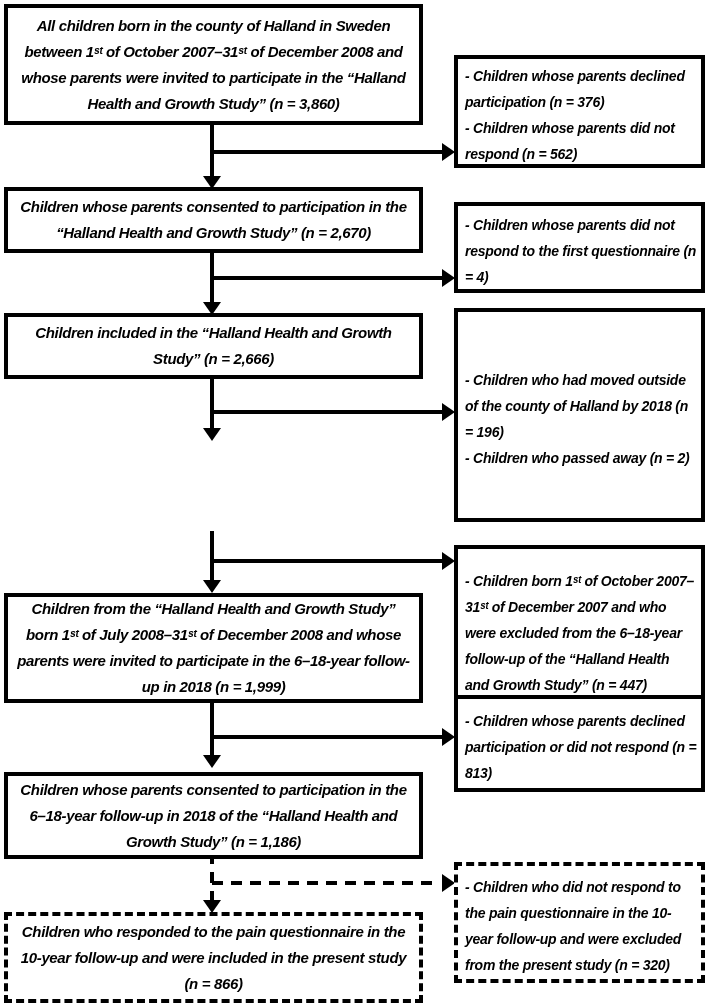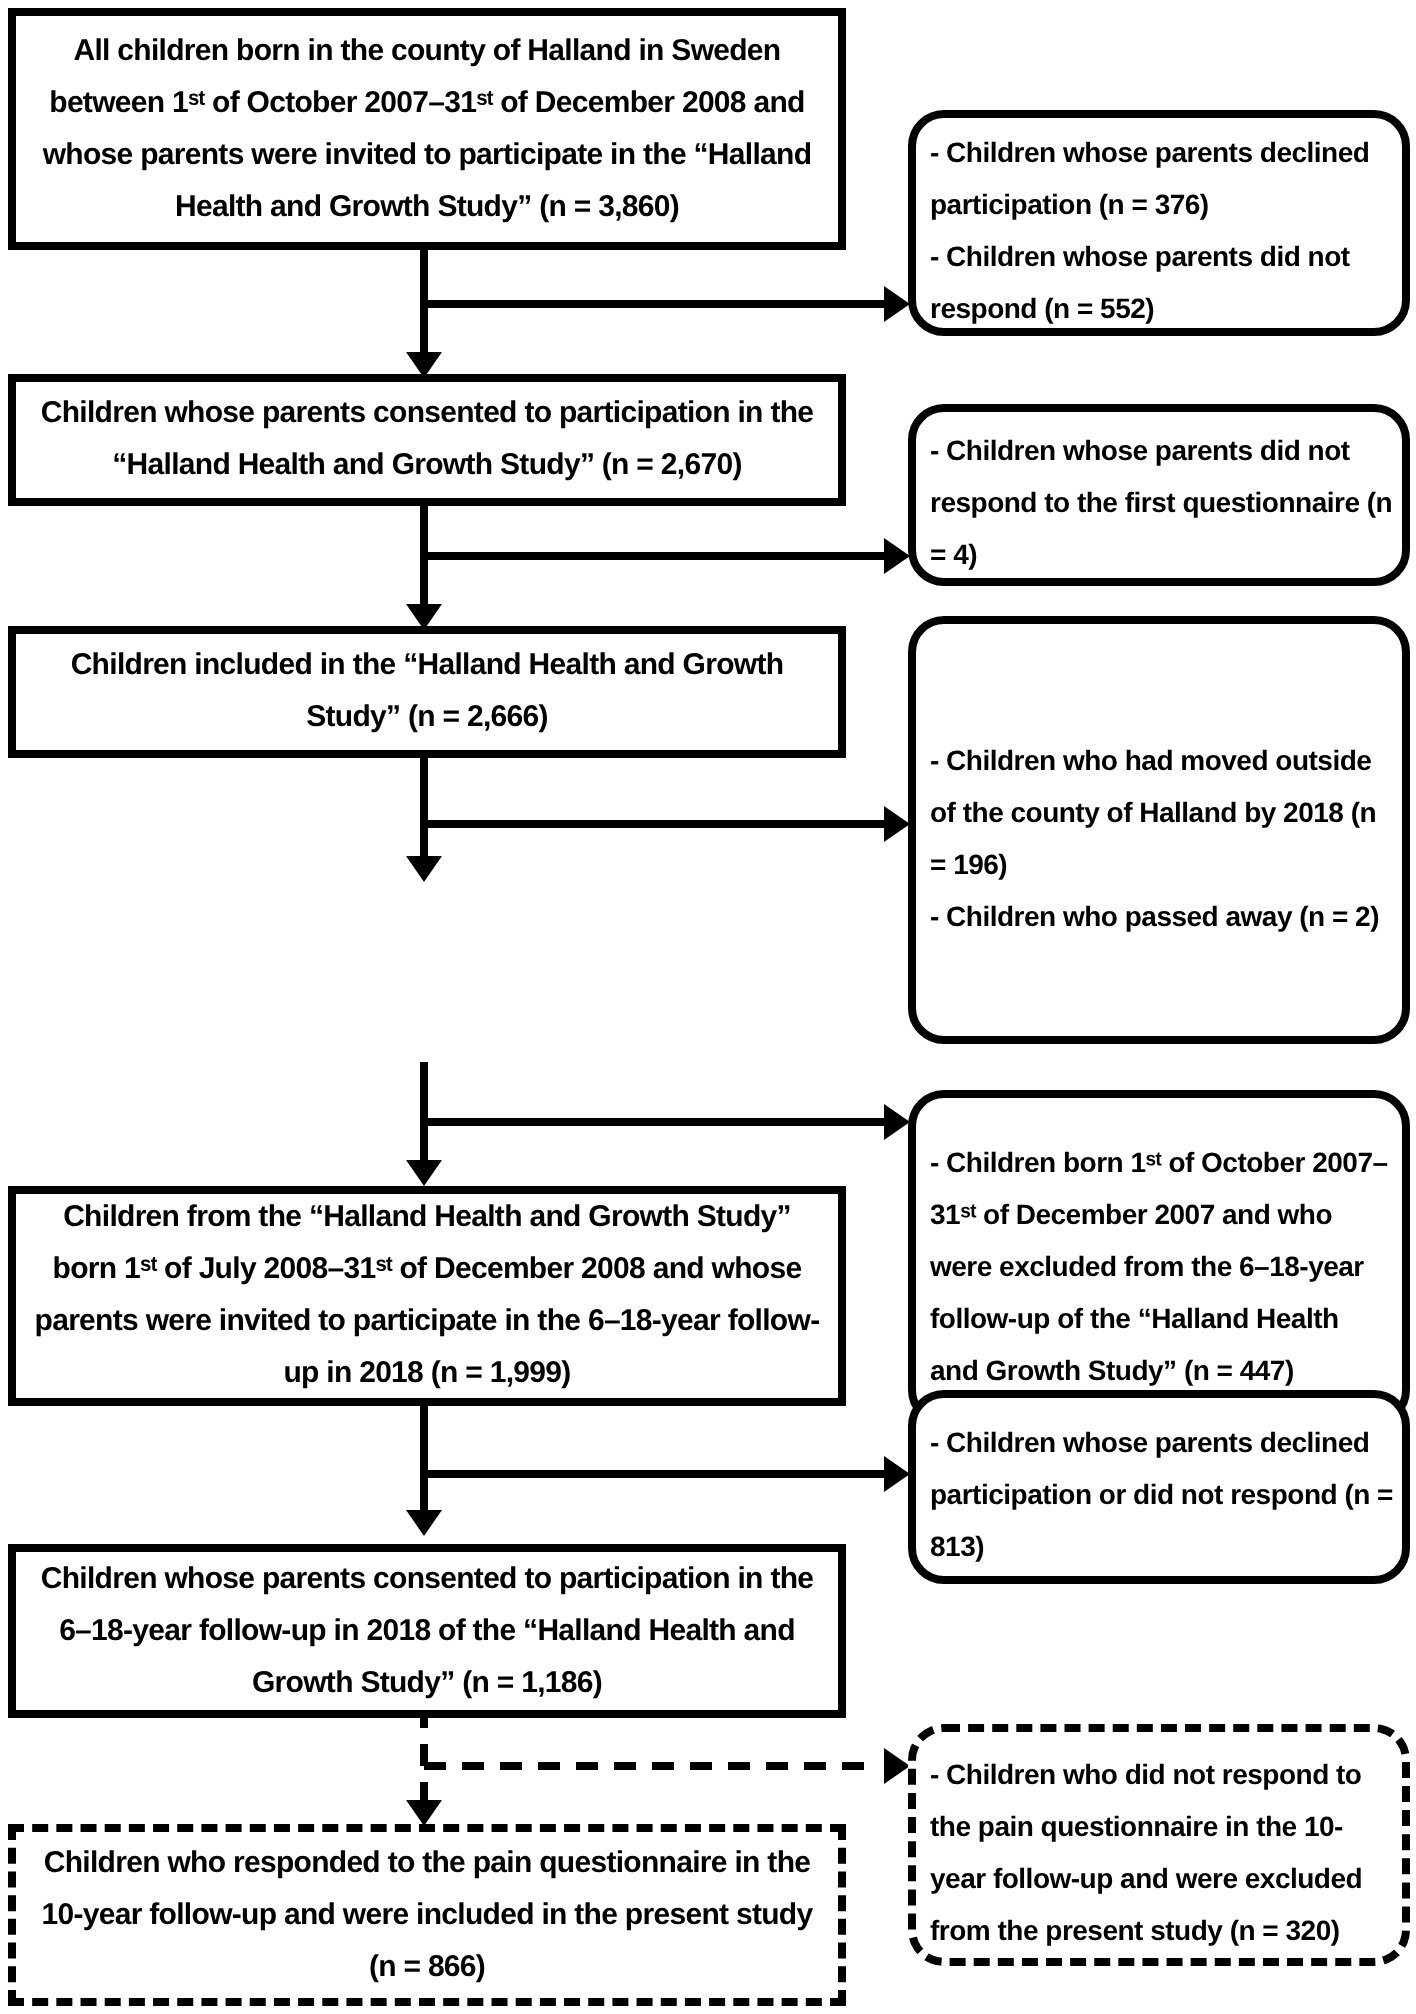--- a/index.html
+++ b/index.html
@@ -9,20 +9,21 @@
   }
   #canvas {
     position: relative;
     width: 708px;
     height: 1007px;
     background: #ffffff;
     font-family: "Liberation Sans", "DejaVu Sans", sans-serif;
     font-weight: 700;
     color: #000000;
     overflow: hidden;
+    font-style: italic;
   }
   #connectors {
     position: absolute;
     top: 0;
     left: 0;
     z-index: 1;
   }
   .ln  { stroke: #000000; stroke-width: 4; fill: none; }
   .ln-dashed { stroke: #000000; stroke-width: 4; fill: none; stroke-dasharray: 11 8; }
   .ah  { fill: #000000; stroke: none; }
@@ -49,21 +50,20 @@
     letter-spacing: -0.35px;
   }
   .side-box {
     left: 454px;
     width: 251px;
     text-align: left;
     padding: 10px 4px 3px 7px;
     font-size: 14px;
     line-height: 26px;
     letter-spacing: -0.25px;
-    border-radius: 18px;
   }
   .txt { white-space: normal; }
 </style>
 </head>
 <body>
 
 <div id="canvas">
 
   <svg id="connectors" width="708" height="1007" viewBox="0 0 708 1007" aria-hidden="true">
 
@@ -118,21 +118,21 @@
   <div class="box main-box" style="top:772px;height:87px">
     <div class="txt">Children whose parents consented to participation in the 6–18-year follow-up in 2018 of the “Halland Health and Growth Study” (n = 1,186)</div>
   </div>
 
   <div class="box main-box dashed" style="top:912px;height:91px">
     <div class="txt">Children who responded to the pain questionnaire in the 10-year follow-up and were included in the present study (n = 866)</div>
   </div>
 
   <div class="box side-box" style="top:55px;height:113px">
     <div class="txt">- Children whose parents declined participation (n = 376)</div>
-    <div class="txt">- Children whose parents did not respond (n = 552)</div>
+    <div class="txt">- Children whose parents did not respond (n = 562)</div>
   </div>
 
   <div class="box side-box" style="top:202px;height:91px">
     <div class="txt">- Children whose parents did not respond to the first questionnaire (n = 4)</div>
   </div>
 
   <div class="box side-box" style="top:308px;height:214px">
     <div class="txt">- Children who had moved outside of the county of Halland by 2018 (n = 196)</div>
     <div class="txt">- Children who passed away (n = 2)</div>
   </div>

